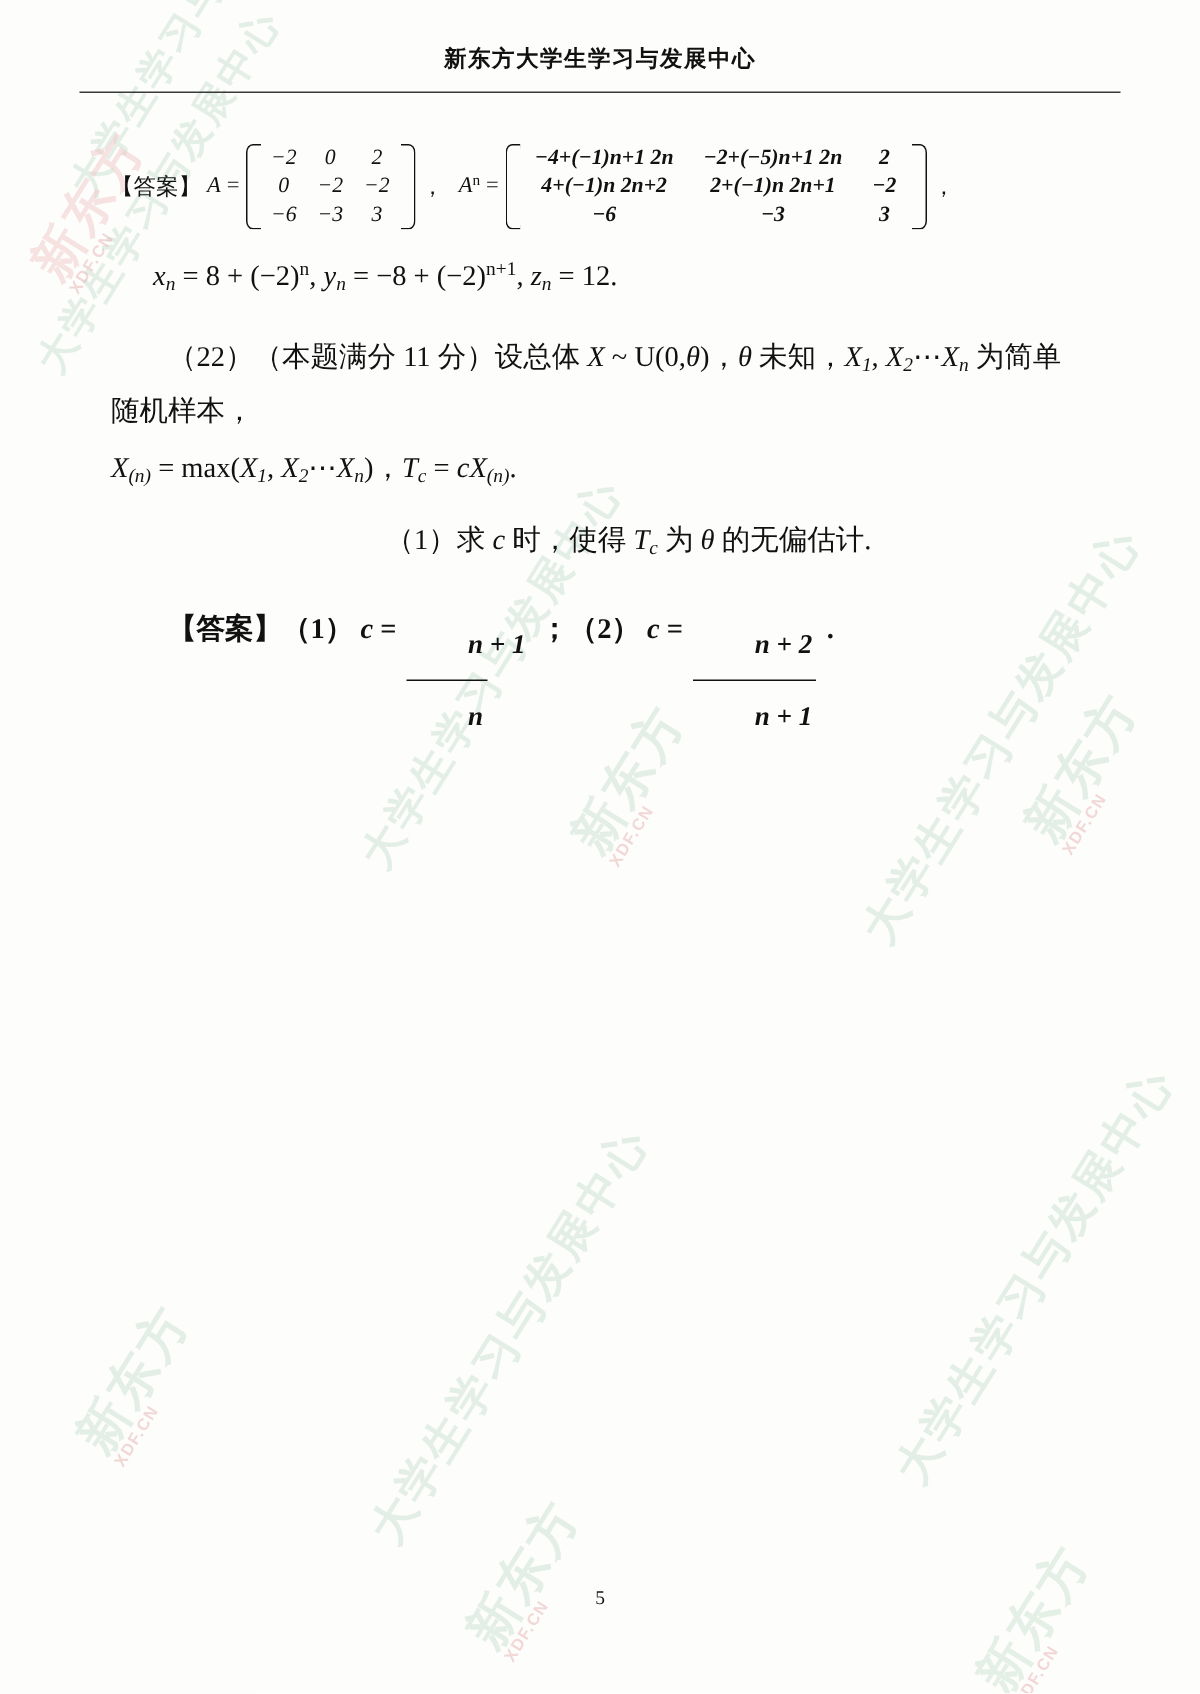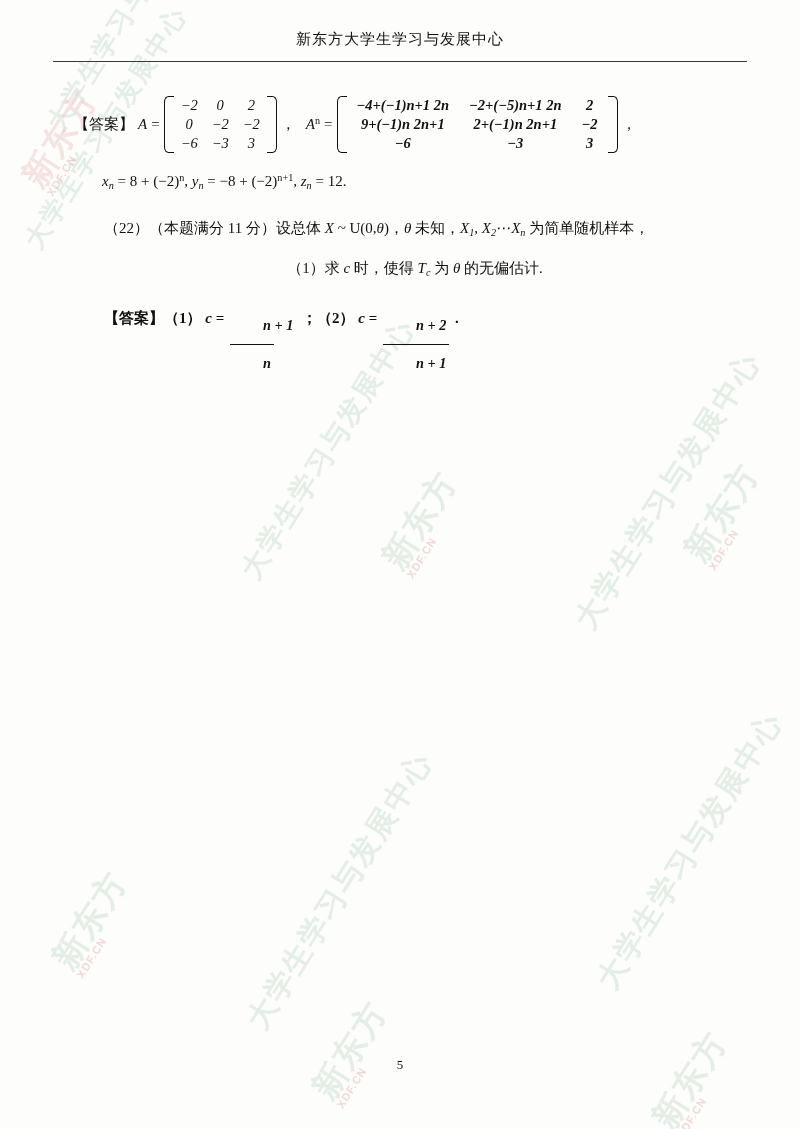--- a/index.html
+++ b/index.html
@@ -49,37 +49,37 @@
   .wm-red { color: #f0cccc; }
 
   
   .content {
     position: relative;
     z-index: 2;
   }
   .doc-header {
     text-align: center;
     font-family: "Liberation Serif", serif;
-    font-weight: normal;
+    font-weight: bold;
     font-size: 15px;
     padding-top: 30px;
     letter-spacing: 1px;
   }
   .hr {
     width: 694px;
     margin: 12px auto 0 auto;
     border-top: 1px solid #3a3a3a;
   }
 
   .body {
     padding: 26px 74px 0 74px;
   }
 
   .line {
-    font-size: 15px;
+    font-size: 19px;
     line-height: 1.9;
     margin: 0 0 2px 0;
   }
 
   .mathi { font-style: italic; font-family: "Liberation Serif", serif; }
   .mathu { font-style: normal; font-family: "Liberation Serif", serif; }
   .sub { font-size: 0.68em; vertical-align: -0.28em; font-style: italic; }
   .supn { font-size: 0.68em; vertical-align: 0.5em; font-style: normal; }
 
   
@@ -239,21 +239,21 @@
         <span class="matrix">
           <span class="bracket"></span>
           <table class="mtable wide">
             <tbody>
                 <tr>
               <td>−4+(−1)n+1 2n</td>
               <td>−2+(−5)n+1 2n</td>
               <td>2</td>
             </tr>
             <tr>
-              <td>9+(−1)n 2n+1</td>
+              <td>4+(−1)n 2n+2</td>
               <td>2+(−1)n 2n+1</td>
               <td>−2</td>
             </tr>
             <tr>
               <td>−6</td>
               <td>−3</td>
               <td>3</td>
             </tr>
           </tbody>
             </table>
@@ -266,20 +266,23 @@
       <div class="line" style="margin-top:14px; padding-left:28px;">
         <span class="mathi">x</span><span class="sub">n</span> = 8 + (−2)<span class="supn">n</span>,
         <span class="mathi">y</span><span class="sub">n</span> = −8 + (−2)<span class="supn">n+1</span>,
         <span class="mathi">z</span><span class="sub">n</span> = 12.
       </div>
 
       <div class="line" style="margin-top:18px; text-indent:2em;">
         <span>（22）</span><span>（本题满分 11 分）</span>设总体&nbsp;<span class="mathi">X</span>&nbsp;~&nbsp;<span class="mathu">U</span>(0,<span class="mathi">θ</span>)，<span class="mathi">θ</span>&nbsp;未知，<span class="mathi">X</span><span class="sub">1</span>,&nbsp;<span class="mathi">X</span><span class="sub">2</span>⋯<span class="mathi">X</span><span class="sub">n</span>&nbsp;为简单随机样本，
       </div>
 
+      <div class="line">
+        <span class="mathi">X</span><span class="sub">(n)</span> = max(<span class="mathi">X</span><span class="sub">1</span>, <span class="mathi">X</span><span class="sub">2</span>⋯<span class="mathi">X</span><span class="sub">n</span>)，<span class="mathi">T</span><span class="sub">c</span> = <span class="mathi">cX</span><span class="sub">(n)</span>.
+      </div>
 
       <div class="line" style="margin-top:12px; text-indent:2em;text-align:center;">
         （1）求&nbsp;<span class="mathi">c</span>&nbsp;时，使得&nbsp;<span class="mathi">T</span><span class="sub">c</span>&nbsp;为&nbsp;<span class="mathi">θ</span>&nbsp;的无偏估计.
       </div>
 
 
       <div class="line" style="margin-top:16px; text-indent:2em; line-height:2.6;font-weight:bold;">
         <span>【答案】</span><span>（1）</span>&nbsp;<span class="mathi">c</span> =
         <span class="frac">
           <span class="num mathi">n + 1</span>

